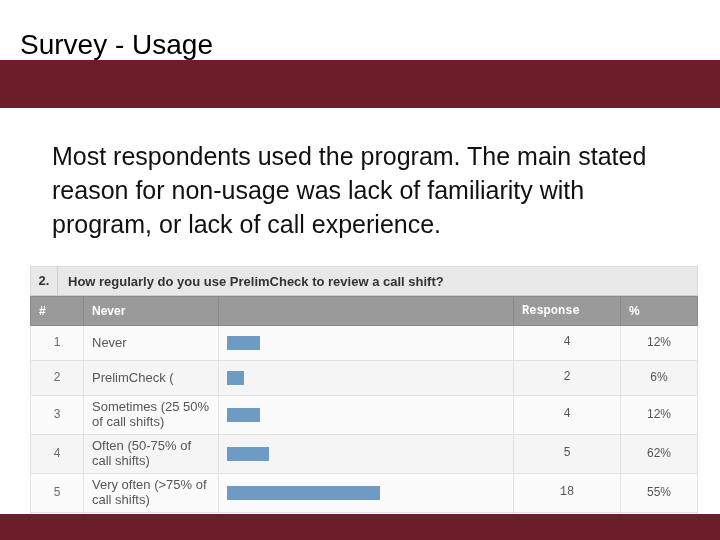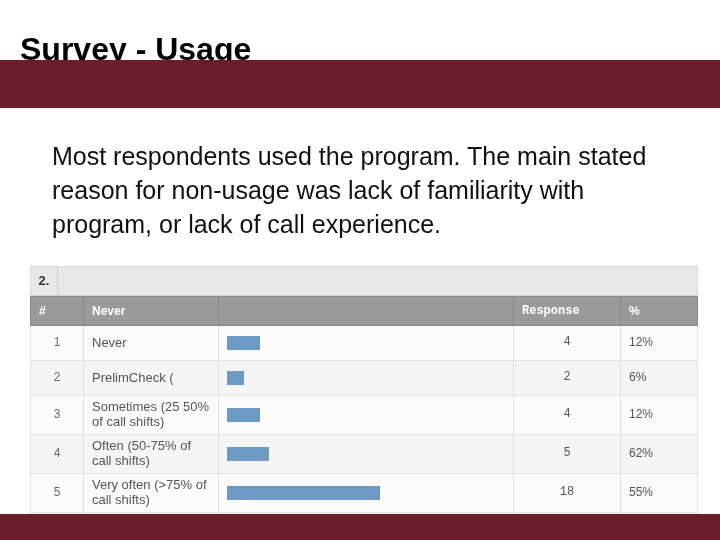--- a/index.html
+++ b/index.html
@@ -15,22 +15,22 @@
   .slide {
     width: 720px;
     height: 540px;
     position: relative;
     background: #ffffff;
   }
   .title {
     position: absolute;
     left: 20px;
     top: 10px;
-    font-size: 32px;
-    font-weight: bold;
+    font-size: 28px;
+    font-weight: normal;
     color: #000;
   }
   .banner {
     position: absolute;
     left: 0;
     top: 60px;
     width: 720px;
     height: 48px;
     background: #6b1d2a;
   }
@@ -99,21 +99,21 @@
     border: 1px solid #e3e3e3;
     padding: 4px 8px;
     vertical-align: middle;
     line-height: 1.15;
     height: 26px;
   }
   .col-num   { width: 36px; text-align: center; color:#6a6a6a; }
   .col-ans   { width: 118px; color:#565656; font-size: 13px; }
   .col-bar   { width: auto; }
   .col-resp  { width: 90px; text-align: center; font-family: Liberation Mono, monospace; }
-  .col-pct   { width: 60px; }
+  .col-pct   { width: 60px; text-align: center; }
   thead .col-num, thead .col-resp, thead .col-pct { text-align: center; }
   .bar-cell {
     padding: 0 6px;
   }
   .bar-track {
     position: relative;
     width: 100%;
     height: 14px;
   }
   .bar-fill {
@@ -145,20 +145,21 @@
 
   <h1 class="title">Survey - Usage</h1>
 
   <div class="banner"></div>
 
   <div class="intro">Most respondents used the program.  The main stated reason for non-usage was lack of familiarity with program, or lack of call experience.</div>
 
   <div class="qwrap">
     <div class="qhdr">
       <div class="qnum">2.</div>
+      <div class="qtext">How regularly do you use PrelimCheck to review a call shift?</div>
     </div>
 
     <table class="survey">
       <thead>
         <tr>
           <th class="col-num">#</th>
           <th class="col-ans">Never</th>
           <th class="col-bar"></th>
           <th class="col-resp">Response</th>
           <th class="col-pct">%</th>

